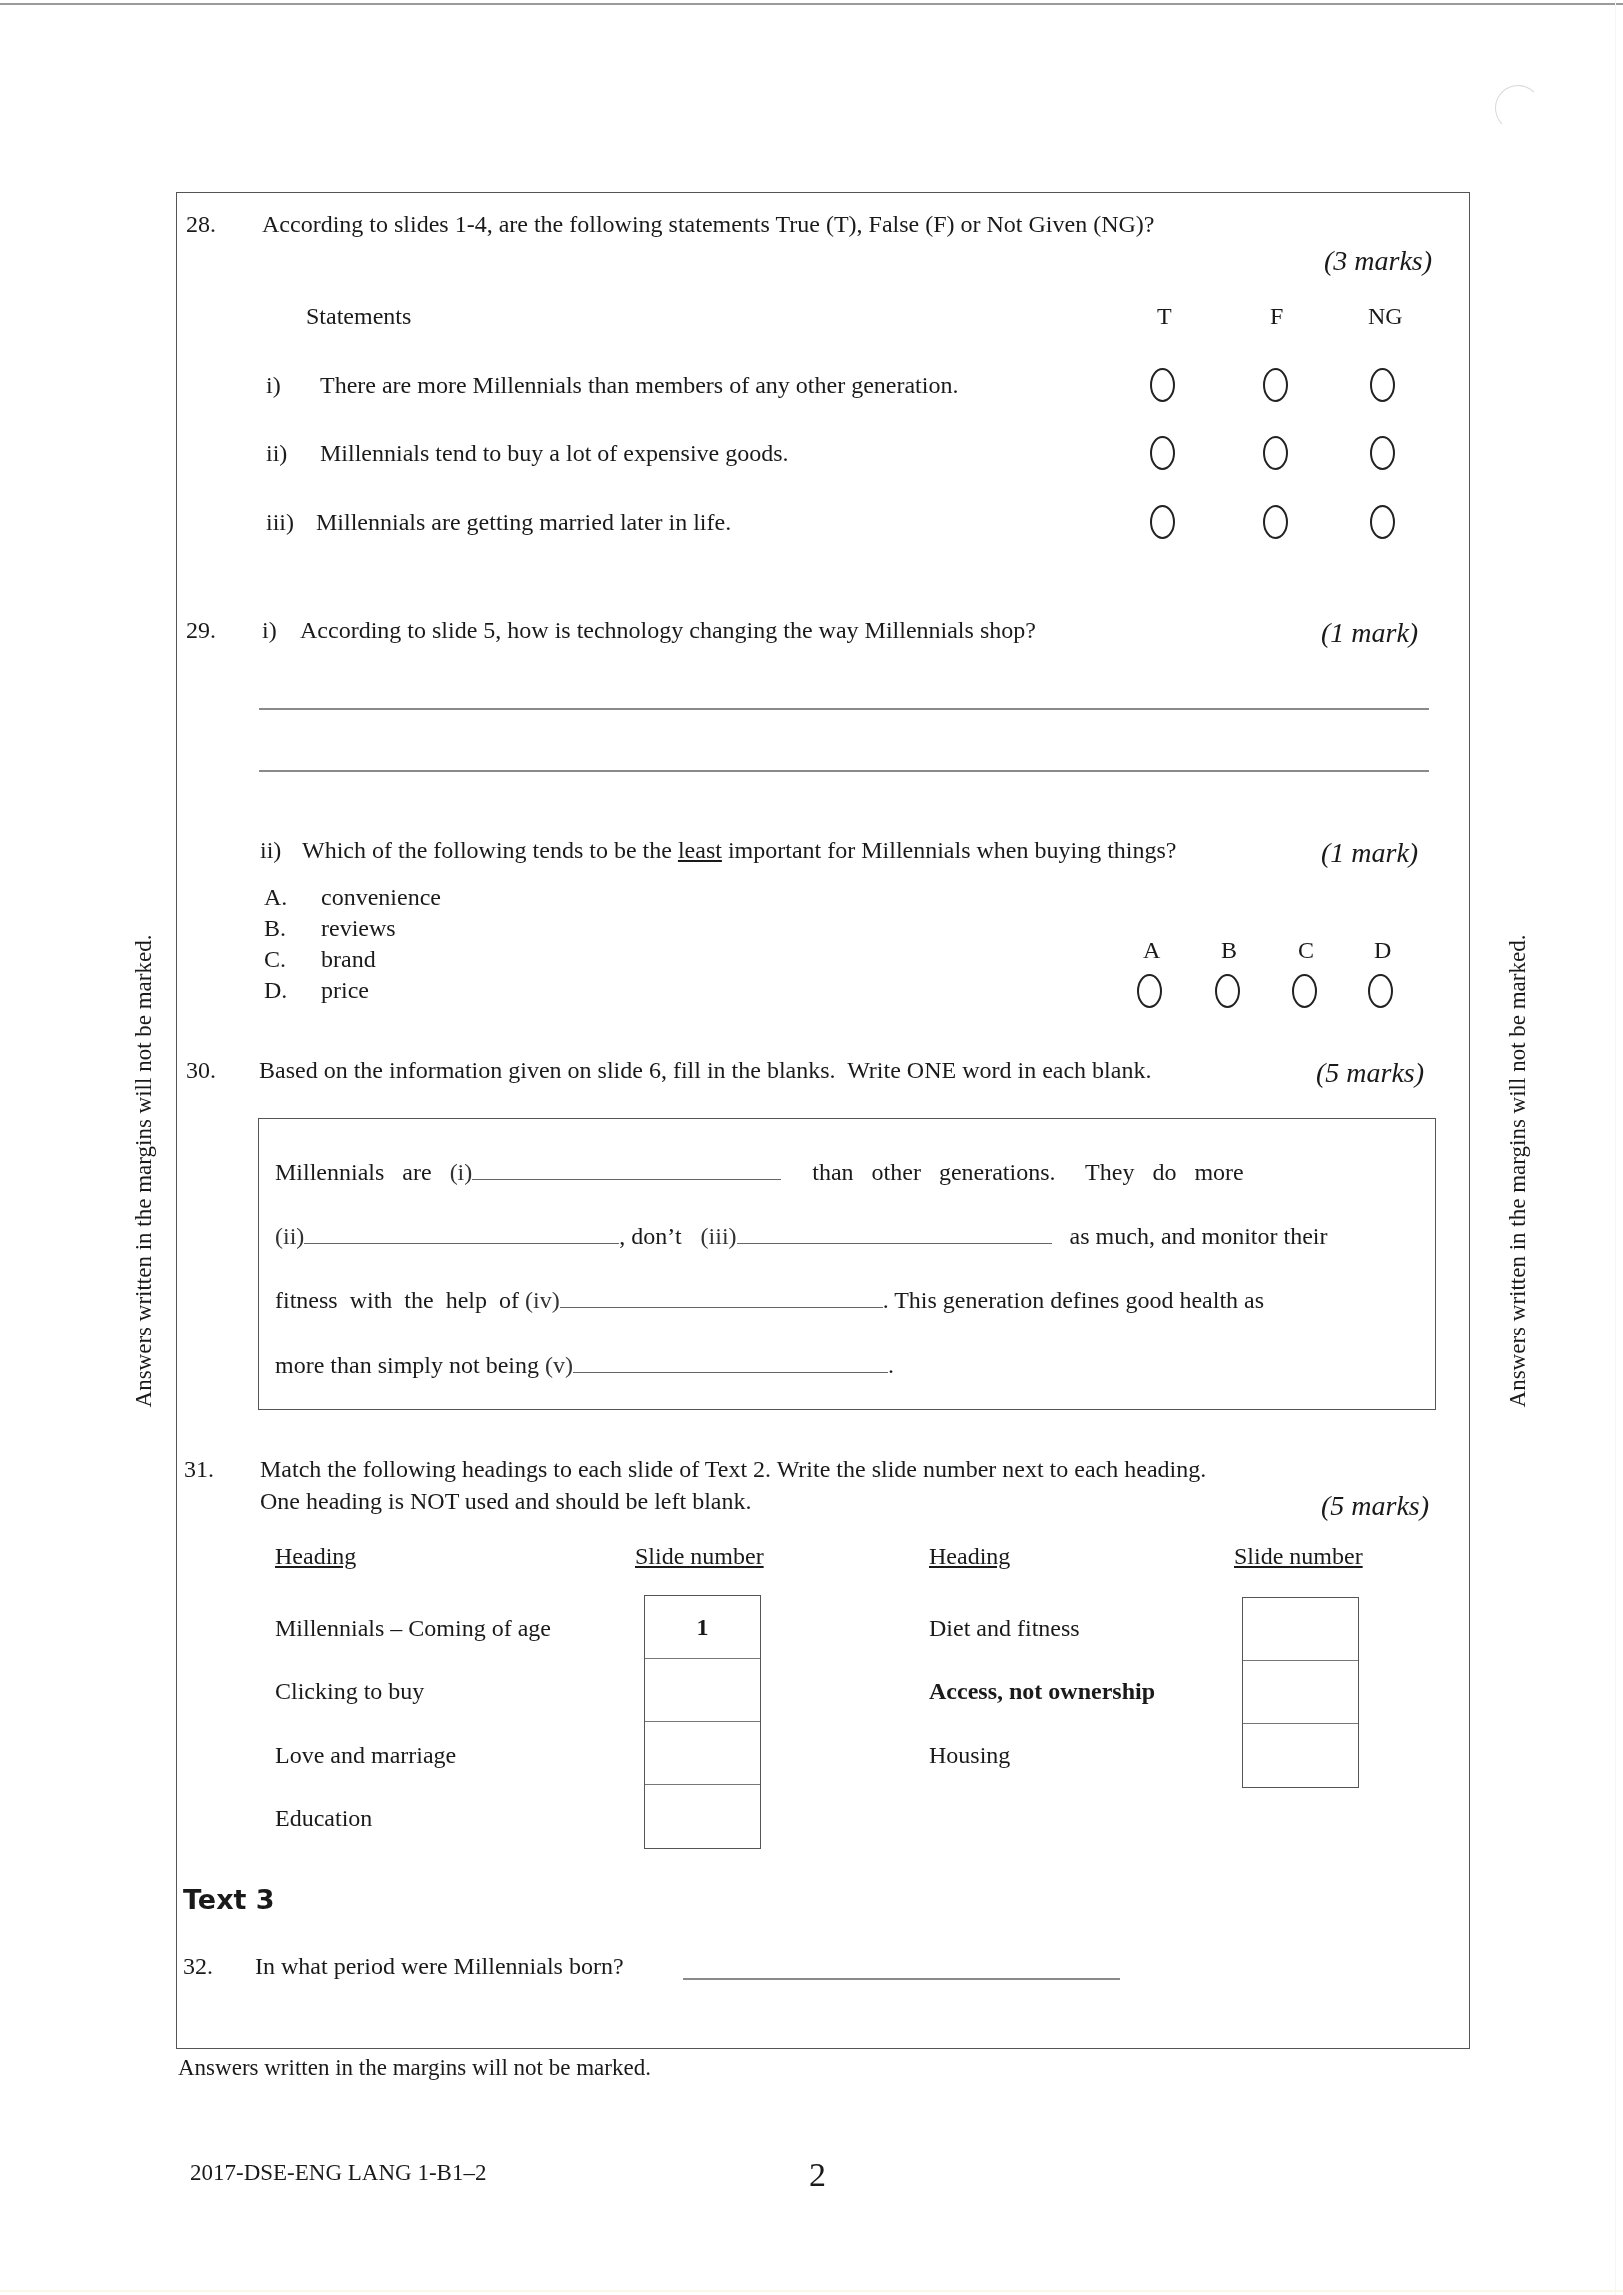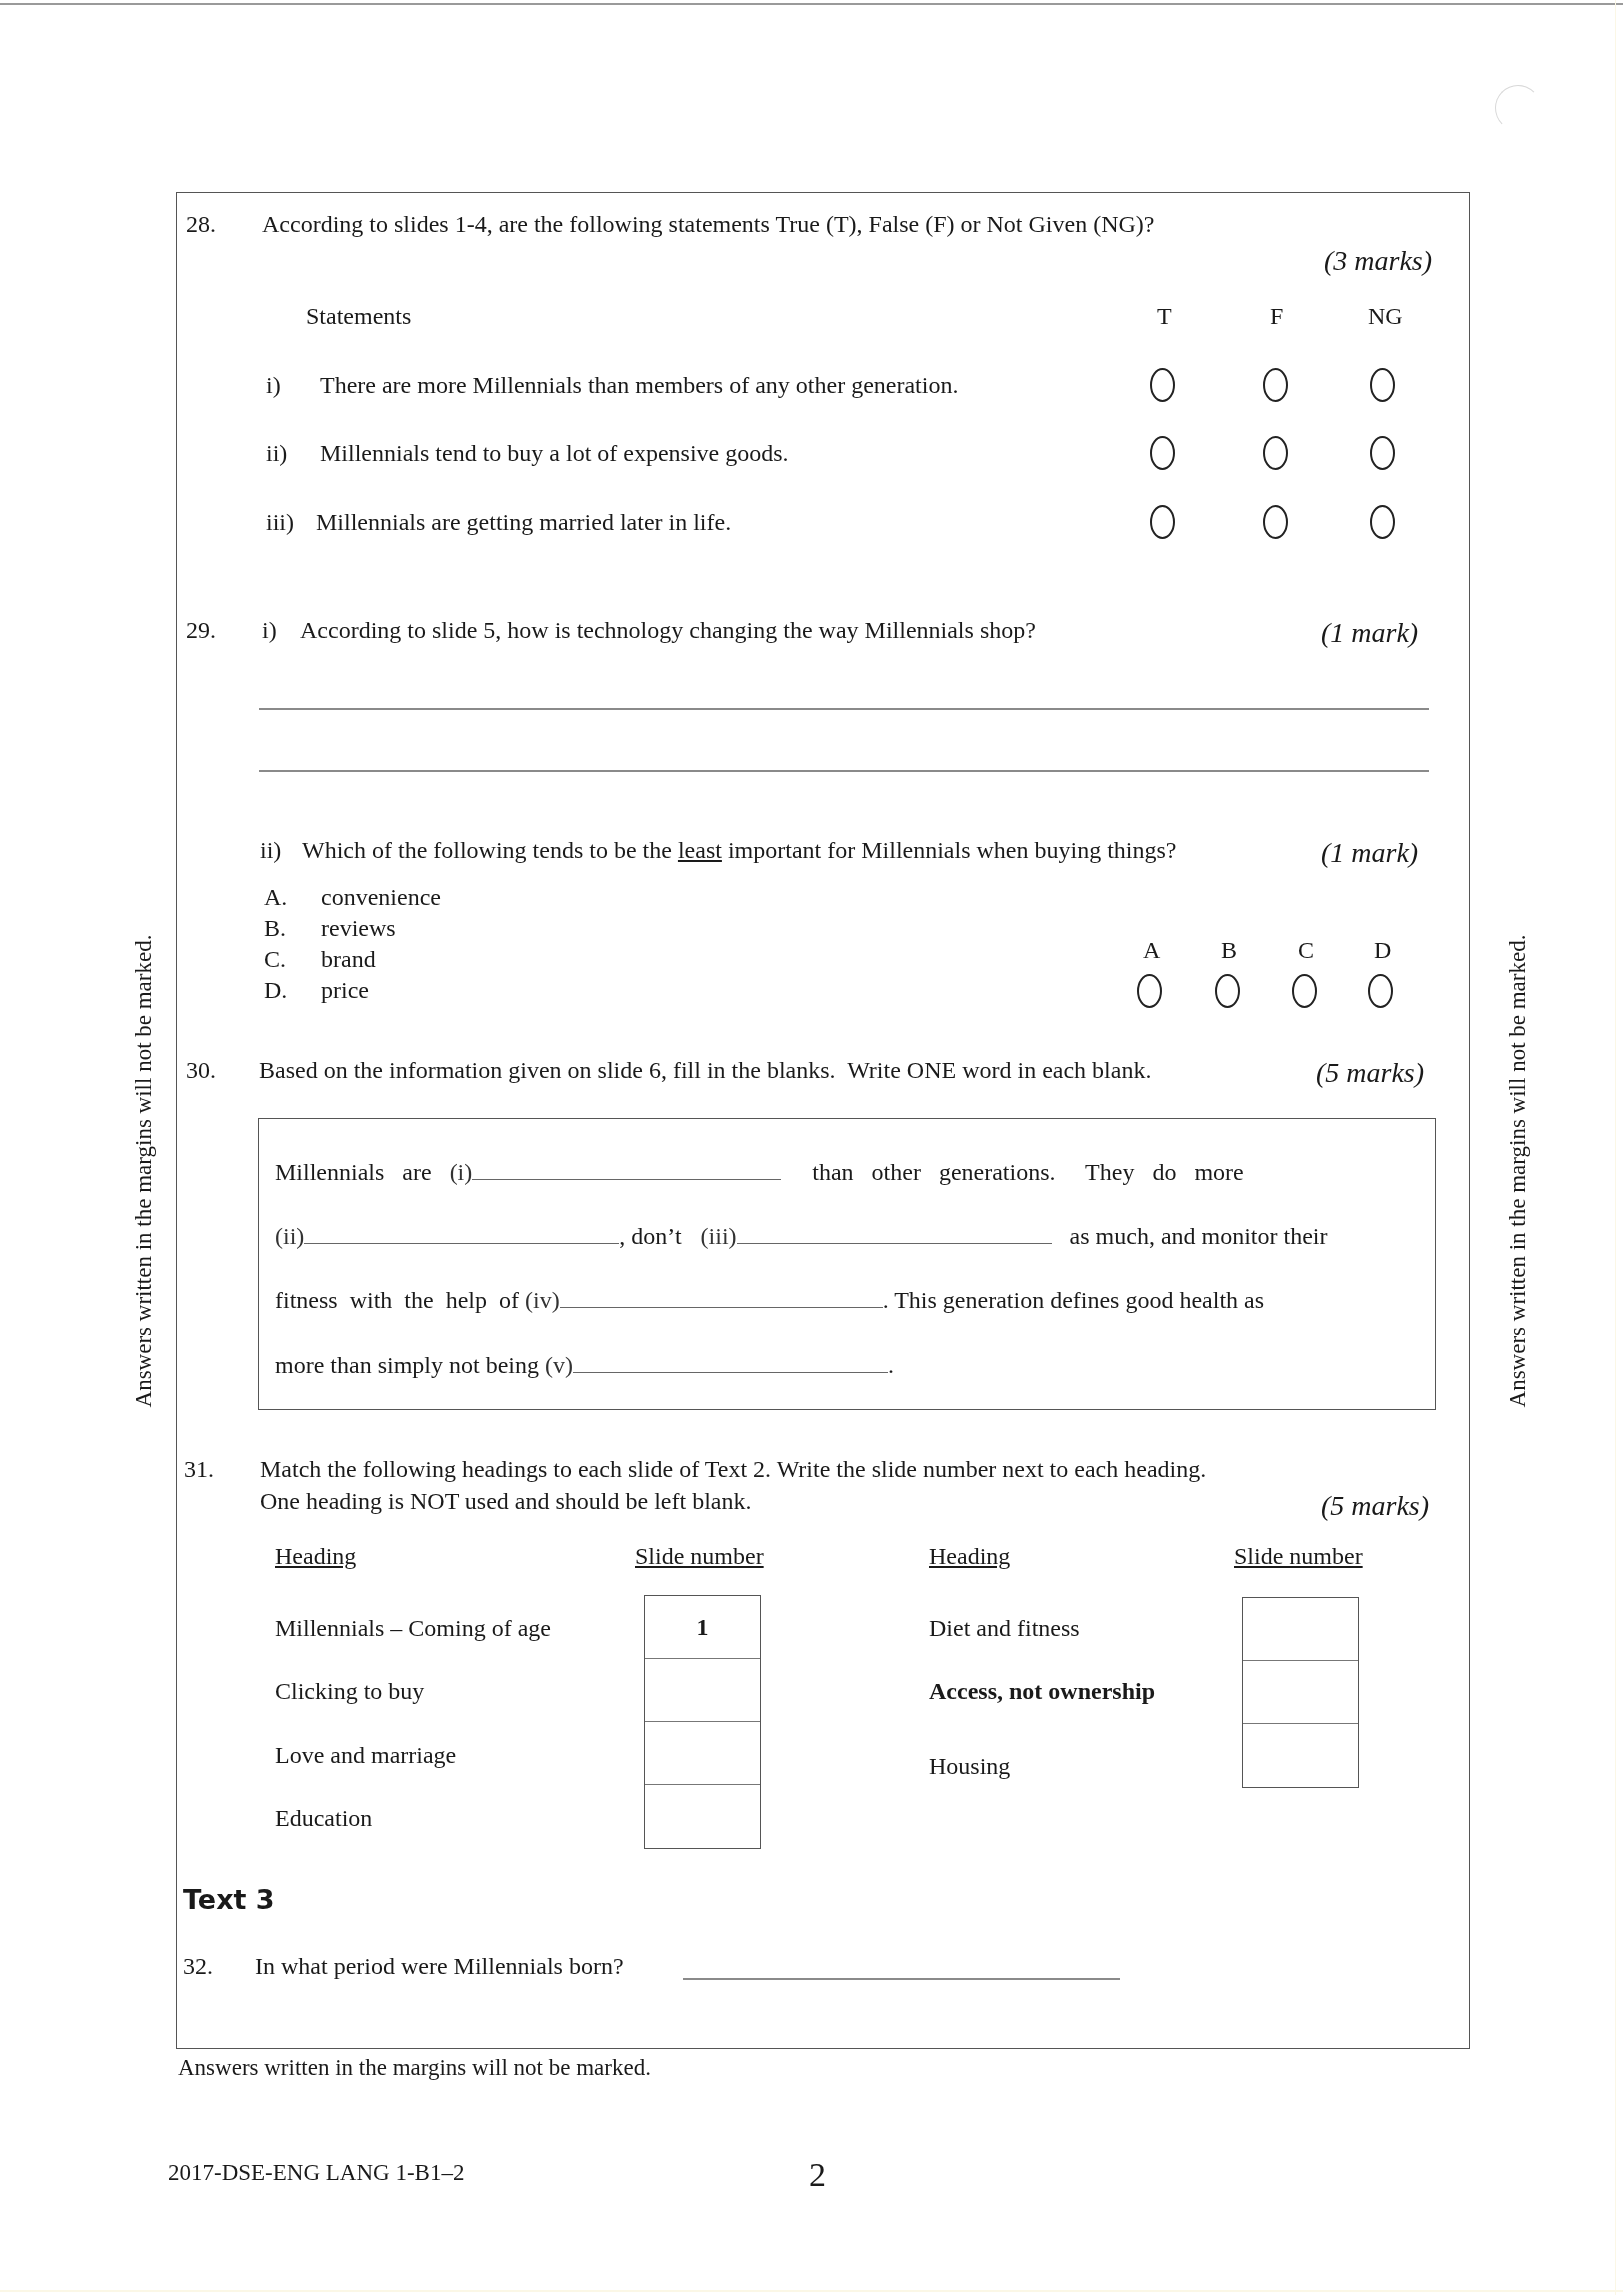--- a/index.html
+++ b/index.html
@@ -170,33 +170,33 @@
 
   <div class="slot-col" style="left:644px; top:1595px; width:117px; height:254px;">
     <div class="slot">1</div>
     <div class="slot"></div>
     <div class="slot"></div>
     <div class="slot"></div>
   </div>
 
   <div class="abs q-text" style="left:929px; top:1615px;">Diet and fitness</div>
   <div class="abs q-text" style="left:929px; top:1678px;font-weight:bold;">Access, not ownership</div>
-  <div class="abs q-text" style="left:929px; top:1742px;margin-top:11px;">Housing</div>
+  <div class="abs q-text" style="left:929px; top:1742px;">Housing</div>
 
   <div class="slot-col" style="left:1242px; top:1597px; width:117px; height:191px;">
     <div class="slot"></div>
     <div class="slot"></div>
     <div class="slot"></div>
   </div>
 </section>
 
 <section>
   <div class="abs text3" style="left:183px; top:1884px;">Text 3</div>
   <div class="abs q-num" style="left:183px; top:1953px;text-align:right;">32.</div>
   <div class="abs q-text" style="left:255px; top:1953px;">In what period were Millennials born?</div>
   <div class="rule" style="left:683px; top:1978px; width:437px;"></div>
 </section>
 
 <div class="abs q-text" style="left:178px; top:2055px; font-size:23px;">Answers written in the margins will not be marked.</div>
 
-<div class="abs footer-code" style="left:168px; top:2160px;">2017-DSE-ENG LANG 1-B1–2</div>
+<div class="abs footer-code" style="left:190px; top:2160px;">2017-DSE-ENG LANG 1-B1–2</div>
 <div class="abs page-num" style="left:809px; top:2156px;">2</div>
 
 
 </body></html>

